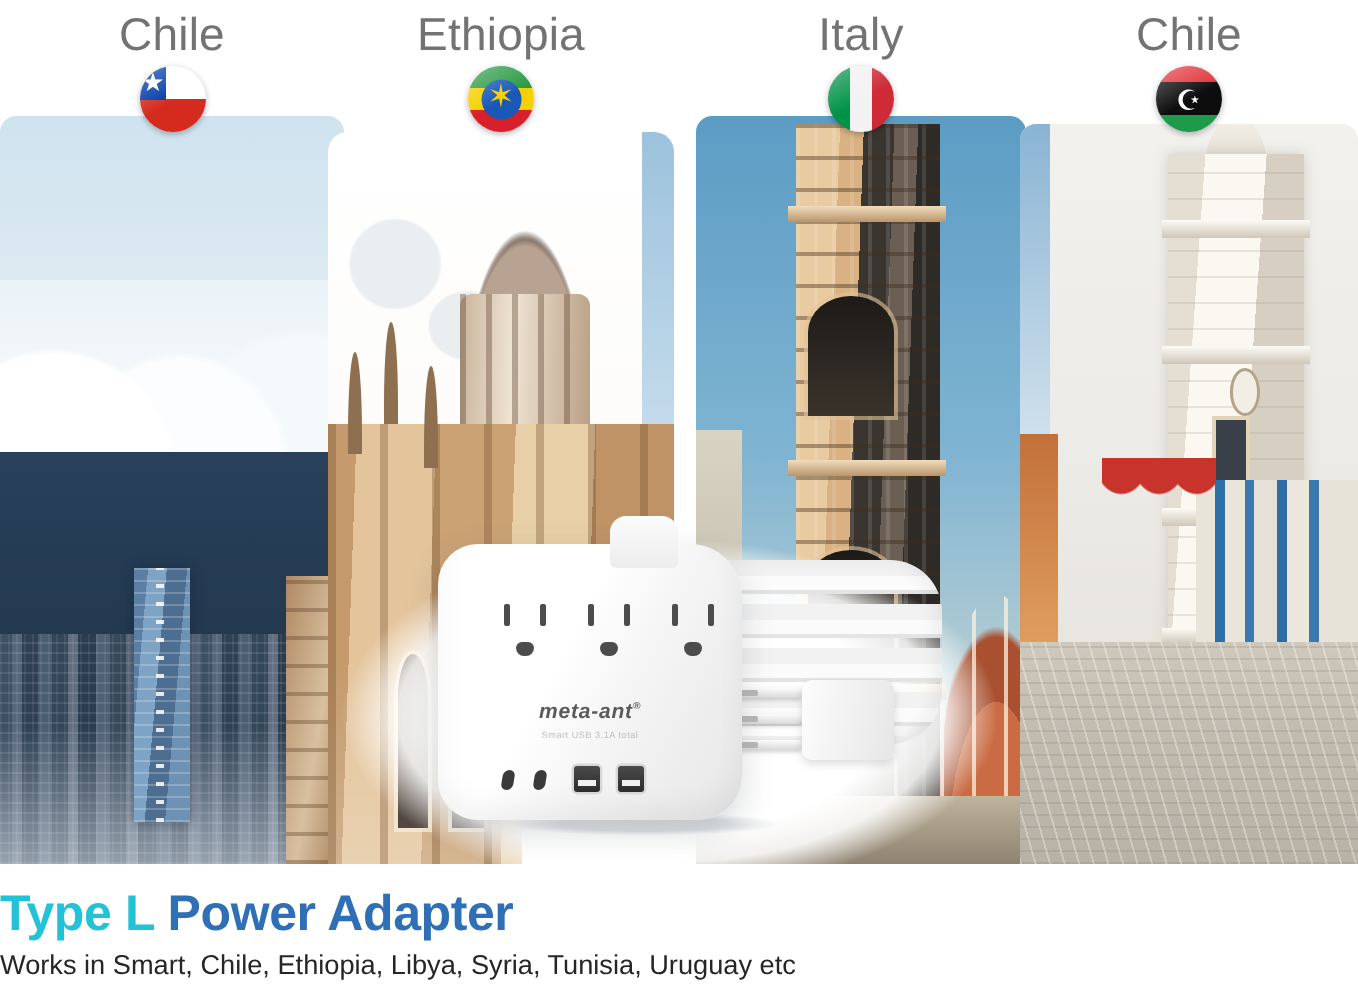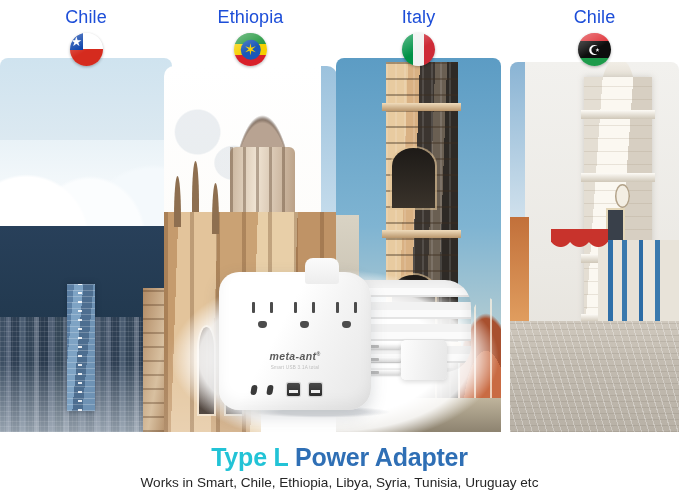--- a/index.html
+++ b/index.html
@@ -12,21 +12,21 @@
   .stage{position:absolute;inset:0;width:679px;height:497px;background:#fff;overflow:hidden;}
 
   
   .panels{position:absolute;left:0;top:0;width:679px;height:432px;}
   .panel{position:absolute;top:0;height:432px;overflow:hidden;}
   .panel .photo{position:absolute;left:0;width:100%;overflow:hidden;}
 
   
   .p1{left:0px;width:172px;}
   .p2{left:164px;width:173px;}
-  .p3{left:336px;width:165px;}
+  .p3{left:348px;width:165px;}
   .p4{left:510px;width:169px;}
 
   .p1 .photo{top:58px;height:374px;border-radius:8px 8px 0 0;}
   .p2 .photo{top:66px;height:366px;border-radius:10px 10px 0 0;}
   .p3 .photo{top:58px;height:374px;border-radius:8px 8px 0 0;}
   .p4 .photo{top:62px;height:370px;border-radius:8px 8px 0 0;}
 
   
   .chile-sky{position:absolute;inset:0;
     background:linear-gradient(#cfe3ef 0%,#dce9f1 22%,#eef4f7 40%,#ffffff 48%);}
@@ -162,21 +162,21 @@
       radial-gradient(ellipse 33% 100% at 17% 0%,#c8332c 0 70%,rgba(0,0,0,0) 74%),
       radial-gradient(ellipse 33% 100% at 50% 0%,#c8332c 0 70%,rgba(0,0,0,0) 74%),
       radial-gradient(ellipse 33% 100% at 83% 0%,#c8332c 0 70%,rgba(0,0,0,0) 74%);}
   .ly-left{position:absolute;left:0;top:0;width:9%;height:42%;
     background:linear-gradient(#8ab4d4,#cfe0ec);}
   .ly-leftb{position:absolute;left:0;top:42%;width:11%;height:30%;
     background:linear-gradient(#c2703a,#e2a061);}
 
   
   .label{position:absolute;top:4px;width:100%;text-align:center;z-index:6;}
-  .label .name{font-size:18px;font-weight:400;color:#1d4ed8;letter-spacing:.1px;line-height:27px;
+  .label .name{font-size:23px;font-weight:400;color:#737373;letter-spacing:.1px;line-height:27px;
     text-shadow:0 0 5px #fff,0 0 9px #fff,0 0 14px #fff;}
   .flag{width:33px;height:33px;border-radius:50%;margin:2px auto 0;position:relative;
     overflow:hidden;box-shadow:0 1px 3px rgba(0,0,0,.30);}
   .flag:after{content:"";position:absolute;inset:0;border-radius:50%;
     background:linear-gradient(150deg,rgba(255,255,255,.38),rgba(255,255,255,0) 52%);}
 
   
   .fl-chile{background:linear-gradient(#ffffff 0 50%,#d52b1e 50% 100%);}
   .fl-chile .canton{position:absolute;left:0;top:0;width:42%;height:50%;background:#0039a6;}
   .fl-chile .star{position:absolute;left:21%;top:25%;transform:translate(-50%,-50%);
@@ -234,21 +234,21 @@
   .uc1{left:2px;} .uc2{left:18px;}
   .usba{position:absolute;top:1px;width:13px;height:13px;
     background:linear-gradient(#4a4a4a,#2c2c2c);border-radius:1.5px;
     box-shadow:0 0 0 1.2px #d7d7d7;}
   .usba:after{content:"";position:absolute;left:2px;top:7px;right:2px;height:3px;background:#efefef;}
   .ua1{left:38px;} .ua2{left:60px;}
   .shadow{position:absolute;left:22px;top:142px;width:190px;height:16px;
     background:radial-gradient(ellipse 50% 50% at 50% 50%,rgba(90,100,115,.20) 0 45%,rgba(0,0,0,0) 72%);}
 
   
-  .footer{position:absolute;left:0;right:0;bottom:4px;text-align:center;z-index:10;}
+  .footer{position:absolute;left:0;right:0;bottom:4px;text-align:left;z-index:10;}
   .headline{font-size:25px;font-weight:700;line-height:30px;letter-spacing:-.2px;}
   .h-cyan{color:#22c3d6;}
   .h-blue{color:#2f6fb5;}
   .sub{font-size:13.6px;color:#262626;line-height:20px;margin-top:1px;}
 </style>
 </head>
 <body>
 
 <div class="stage">
 

